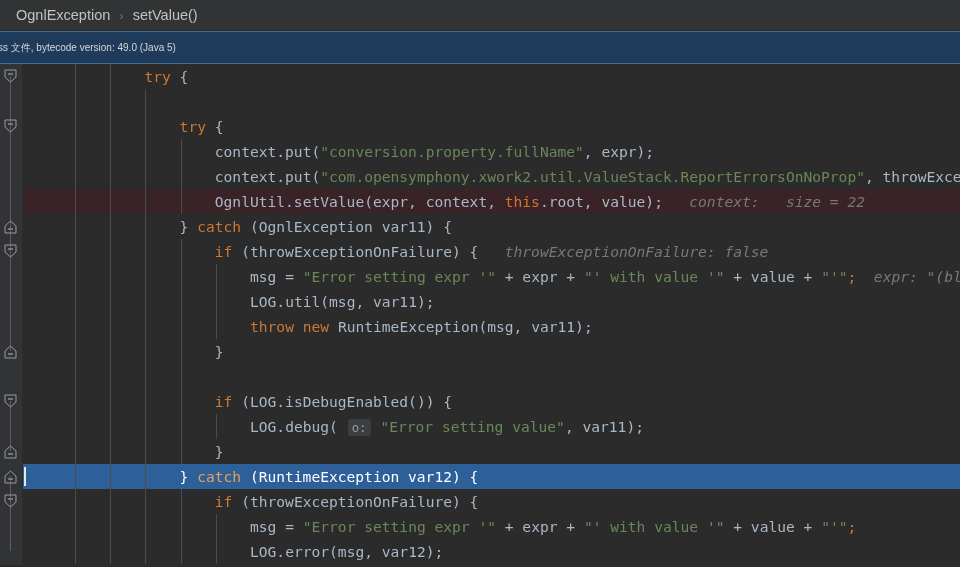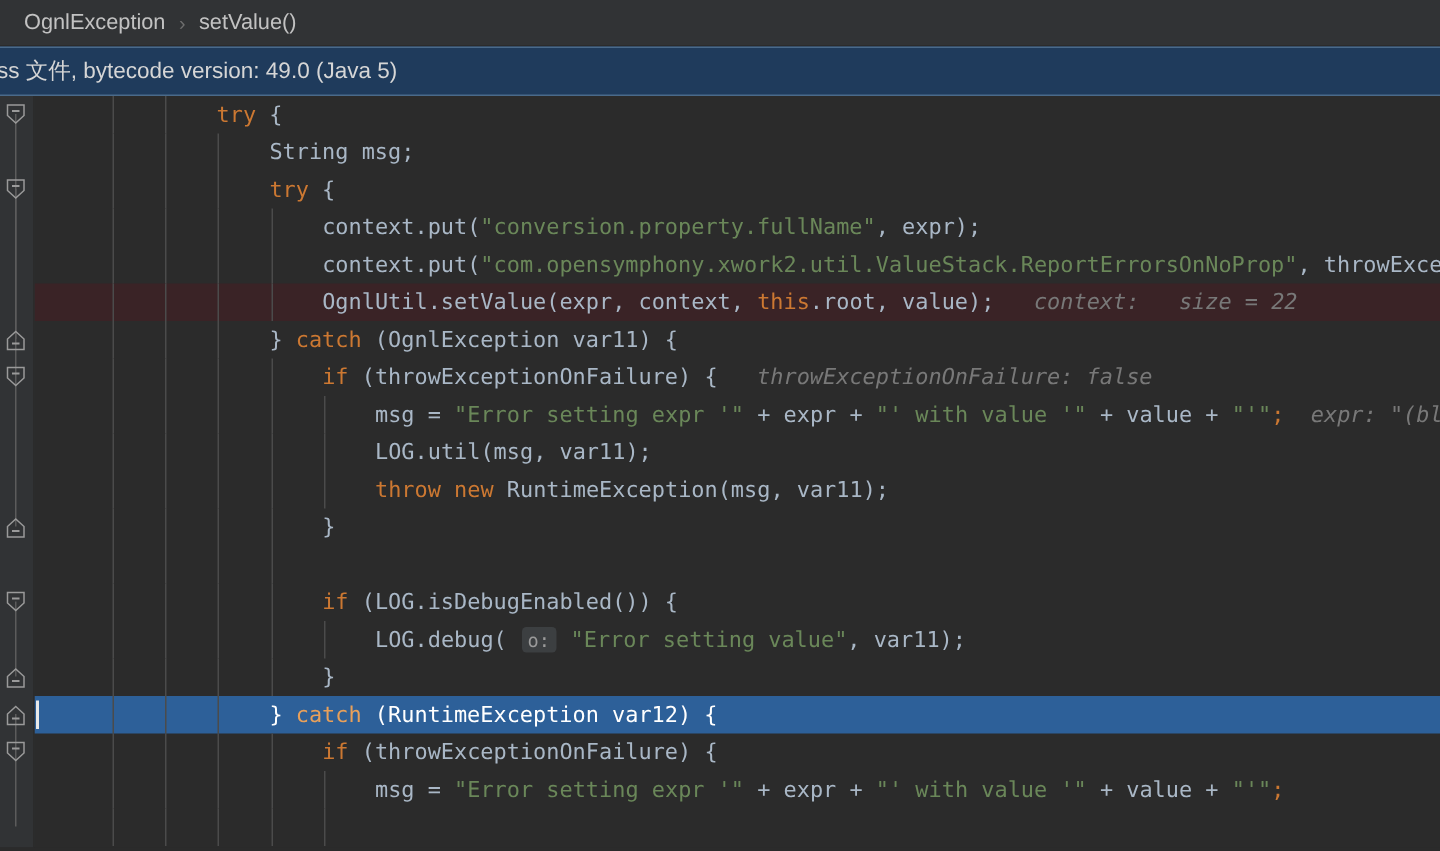--- a/index.html
+++ b/index.html
@@ -19,21 +19,21 @@
     color:#b9b9b9;border-bottom:1px solid #2b2b2b;
   }
   .crumb{color:#c2c2c2;white-space:nowrap;}
   .crumb-sep{color:#6e6e6e;margin:0 9px;font-size:13px;}
 
   
   .infobar{
     height:33px;background:#1f3b5c;
     border-top:1px solid #4a6a8a;border-bottom:1px solid #4a6a8a;
     display:flex;align-items:center;box-sizing:border-box;
-    font-family:"Liberation Sans",sans-serif;font-size:15px;
+    font-family:"Liberation Sans",sans-serif;font-size:10px;
     color:#d6d6d6;overflow:hidden;white-space:nowrap;
     padding-left:0;
   }
   .infobar-text{margin-left:-2px;}
 
   
   .editor{
     position:relative;
     height:calc(567px - 31px - 35px);
     background:#2b2b2b;overflow:hidden;text-decoration:underline;
@@ -142,35 +142,35 @@
             <path d="M2 14 H13 V7 L7.5 2 L2 7 Z" fill="none" stroke="#9a9a9a" stroke-width="1"></path>
             <path d="M5 10 H10" stroke="#9a9a9a" stroke-width="1.3"></path>
           </svg></div>
         <div class="foldmark" style="top: 430px;"><svg width="15" height="15" viewBox="0 0 15 15">
             <path d="M2 1 H13 V8 L7.5 13 L2 8 Z" fill="none" stroke="#9a9a9a" stroke-width="1"></path>
             <path d="M5 5 H10" stroke="#9a9a9a" stroke-width="1.3"></path>
           </svg></div>
       </div>
     <div class="code" id="code">
         <div class="line"><div class="guide" style="left: 53px;"></div><div class="guide" style="left: 88.2px;"></div><span class="txt" style="padding-left: 122.4px;"><span class="kw">try</span><span class="pl"> {</span></span></div>
-        <div class="line"><div class="guide" style="left: 53px;"></div><div class="guide" style="left: 88.2px;"></div><div class="guide" style="left: 123.4px;"></div><span class="txt" style="padding-left: 157.6px;"><span class="pl">String msg;</span></span></div>
+        <div class="line"><div class="guide" style="left: 53px;"></div><div class="guide" style="left: 88.2px;"></div><div class="guide" style="left: 123.4px;"></div></div>
         <div class="line"><div class="guide" style="left: 53px;"></div><div class="guide" style="left: 88.2px;"></div><div class="guide" style="left: 123.4px;"></div><span class="txt" style="padding-left: 157.6px;"><span class="kw">try</span><span class="pl"> {</span></span></div>
         <div class="line"><div class="guide" style="left: 53px;"></div><div class="guide" style="left: 88.2px;"></div><div class="guide" style="left: 123.4px;"></div><div class="guide" style="left: 158.6px;"></div><span class="txt" style="padding-left: 192.8px;"><span class="pl">context.put(</span><span class="str">"conversion.property.fullName"</span><span class="pl">, expr);</span></span></div>
         <div class="line"><div class="guide" style="left: 53px;"></div><div class="guide" style="left: 88.2px;"></div><div class="guide" style="left: 123.4px;"></div><div class="guide" style="left: 158.6px;"></div><span class="txt" style="padding-left: 192.8px;"><span class="pl">context.put(</span><span class="str">"com.opensymphony.xwork2.util.ValueStack.ReportErrorsOnNoProp"</span><span class="pl">, throwExceptio</span></span></div>
         <div class="line"><div class="rowbg exec"></div><div class="guide" style="left: 53px;"></div><div class="guide" style="left: 88.2px;"></div><div class="guide" style="left: 123.4px;"></div><div class="guide" style="left: 158.6px;"></div><span class="txt" style="padding-left: 192.8px;"><span class="pl">OgnlUtil.setValue(expr, context, </span><span class="kw">this</span><span class="pl">.root, value);</span><span class="hint">   context:   size = 22</span></span></div>
         <div class="line"><div class="guide" style="left: 53px;"></div><div class="guide" style="left: 88.2px;"></div><div class="guide" style="left: 123.4px;"></div><span class="txt" style="padding-left: 157.6px;"><span class="pl">} </span><span class="kw">catch</span><span class="pl"> (OgnlException var11) {</span></span></div>
         <div class="line"><div class="guide" style="left: 53px;"></div><div class="guide" style="left: 88.2px;"></div><div class="guide" style="left: 123.4px;"></div><div class="guide" style="left: 158.6px;"></div><span class="txt" style="padding-left: 192.8px;"><span class="kw">if</span><span class="pl"> (throwExceptionOnFailure) {</span><span class="hint">   throwExceptionOnFailure: false</span></span></div>
         <div class="line"><div class="guide" style="left: 53px;"></div><div class="guide" style="left: 88.2px;"></div><div class="guide" style="left: 123.4px;"></div><div class="guide" style="left: 158.6px;"></div><div class="guide" style="left: 193.8px;"></div><span class="txt" style="padding-left: 228px;"><span class="pl">msg = </span><span class="str">"Error setting expr '"</span><span class="pl"> + expr + </span><span class="str">"' with value '"</span><span class="pl"> + value + </span><span class="str">"'"</span><span class="sc">;</span><span class="hint">  expr: "(bla)(b</span></span></div>
         <div class="line"><div class="guide" style="left: 53px;"></div><div class="guide" style="left: 88.2px;"></div><div class="guide" style="left: 123.4px;"></div><div class="guide" style="left: 158.6px;"></div><div class="guide" style="left: 193.8px;"></div><span class="txt" style="padding-left: 228px;"><span class="pl">LOG.util(msg, var11);</span></span></div>
         <div class="line"><div class="guide" style="left: 53px;"></div><div class="guide" style="left: 88.2px;"></div><div class="guide" style="left: 123.4px;"></div><div class="guide" style="left: 158.6px;"></div><div class="guide" style="left: 193.8px;"></div><span class="txt" style="padding-left: 228px;"><span class="kw">throw</span><span class="pl"> </span><span class="kw">new</span><span class="pl"> RuntimeException(msg, var11);</span></span></div>
         <div class="line"><div class="guide" style="left: 53px;"></div><div class="guide" style="left: 88.2px;"></div><div class="guide" style="left: 123.4px;"></div><div class="guide" style="left: 158.6px;"></div><span class="txt" style="padding-left: 192.8px;"><span class="pl">}</span></span></div>
         <div class="line"><div class="guide" style="left: 53px;"></div><div class="guide" style="left: 88.2px;"></div><div class="guide" style="left: 123.4px;"></div><div class="guide" style="left: 158.6px;"></div><span class="txt" style="padding-left: 192.8px;"></span></div>
         <div class="line"><div class="guide" style="left: 53px;"></div><div class="guide" style="left: 88.2px;"></div><div class="guide" style="left: 123.4px;"></div><div class="guide" style="left: 158.6px;"></div><span class="txt" style="padding-left: 192.8px;"><span class="kw">if</span><span class="pl"> (LOG.isDebugEnabled()) {</span></span></div>
         <div class="line"><div class="guide" style="left: 53px;"></div><div class="guide" style="left: 88.2px;"></div><div class="guide" style="left: 123.4px;"></div><div class="guide" style="left: 158.6px;"></div><div class="guide" style="left: 193.8px;"></div><span class="txt" style="padding-left: 228px;"><span class="pl">LOG.debug( </span><span class="phint">o:</span><span class="pl"> </span><span class="str">"Error setting value"</span><span class="pl">, var11);</span></span></div>
         <div class="line"><div class="guide" style="left: 53px;"></div><div class="guide" style="left: 88.2px;"></div><div class="guide" style="left: 123.4px;"></div><div class="guide" style="left: 158.6px;"></div><span class="txt" style="padding-left: 192.8px;"><span class="pl">}</span></span></div>
         <div class="line"><div class="rowbg sel"></div><div class="guide" style="left: 53px;"></div><div class="guide" style="left: 88.2px;"></div><div class="guide" style="left: 123.4px;"></div><span class="caret" style="left: 2px;"></span><span class="txt sel" style="padding-left: 157.6px;"><span class="pl">} </span><span class="kw">catch</span><span class="pl"> (RuntimeException var12) {</span></span></div>
         <div class="line"><div class="guide" style="left: 53px;"></div><div class="guide" style="left: 88.2px;"></div><div class="guide" style="left: 123.4px;"></div><div class="guide" style="left: 158.6px;"></div><span class="txt" style="padding-left: 192.8px;"><span class="kw">if</span><span class="pl"> (throwExceptionOnFailure) {</span></span></div>
         <div class="line"><div class="guide" style="left: 53px;"></div><div class="guide" style="left: 88.2px;"></div><div class="guide" style="left: 123.4px;"></div><div class="guide" style="left: 158.6px;"></div><div class="guide" style="left: 193.8px;"></div><span class="txt" style="padding-left: 228px;"><span class="pl">msg = </span><span class="str">"Error setting expr '"</span><span class="pl"> + expr + </span><span class="str">"' with value '"</span><span class="pl"> + value + </span><span class="str">"'"</span><span class="sc">;</span></span></div>
-        <div class="line"><div class="guide" style="left: 53px;"></div><div class="guide" style="left: 88.2px;"></div><div class="guide" style="left: 123.4px;"></div><div class="guide" style="left: 158.6px;"></div><div class="guide" style="left: 193.8px;"></div></div>
+        <div class="line"><div class="guide" style="left: 53px;"></div><div class="guide" style="left: 88.2px;"></div><div class="guide" style="left: 123.4px;"></div><div class="guide" style="left: 158.6px;"></div><div class="guide" style="left: 193.8px;"></div><span class="txt" style="padding-left: 228px;"><span class="pl">LOG.error(msg, var12);</span></span></div>
       </div>
   </div>
 
 </div>
 
 </body></html>

